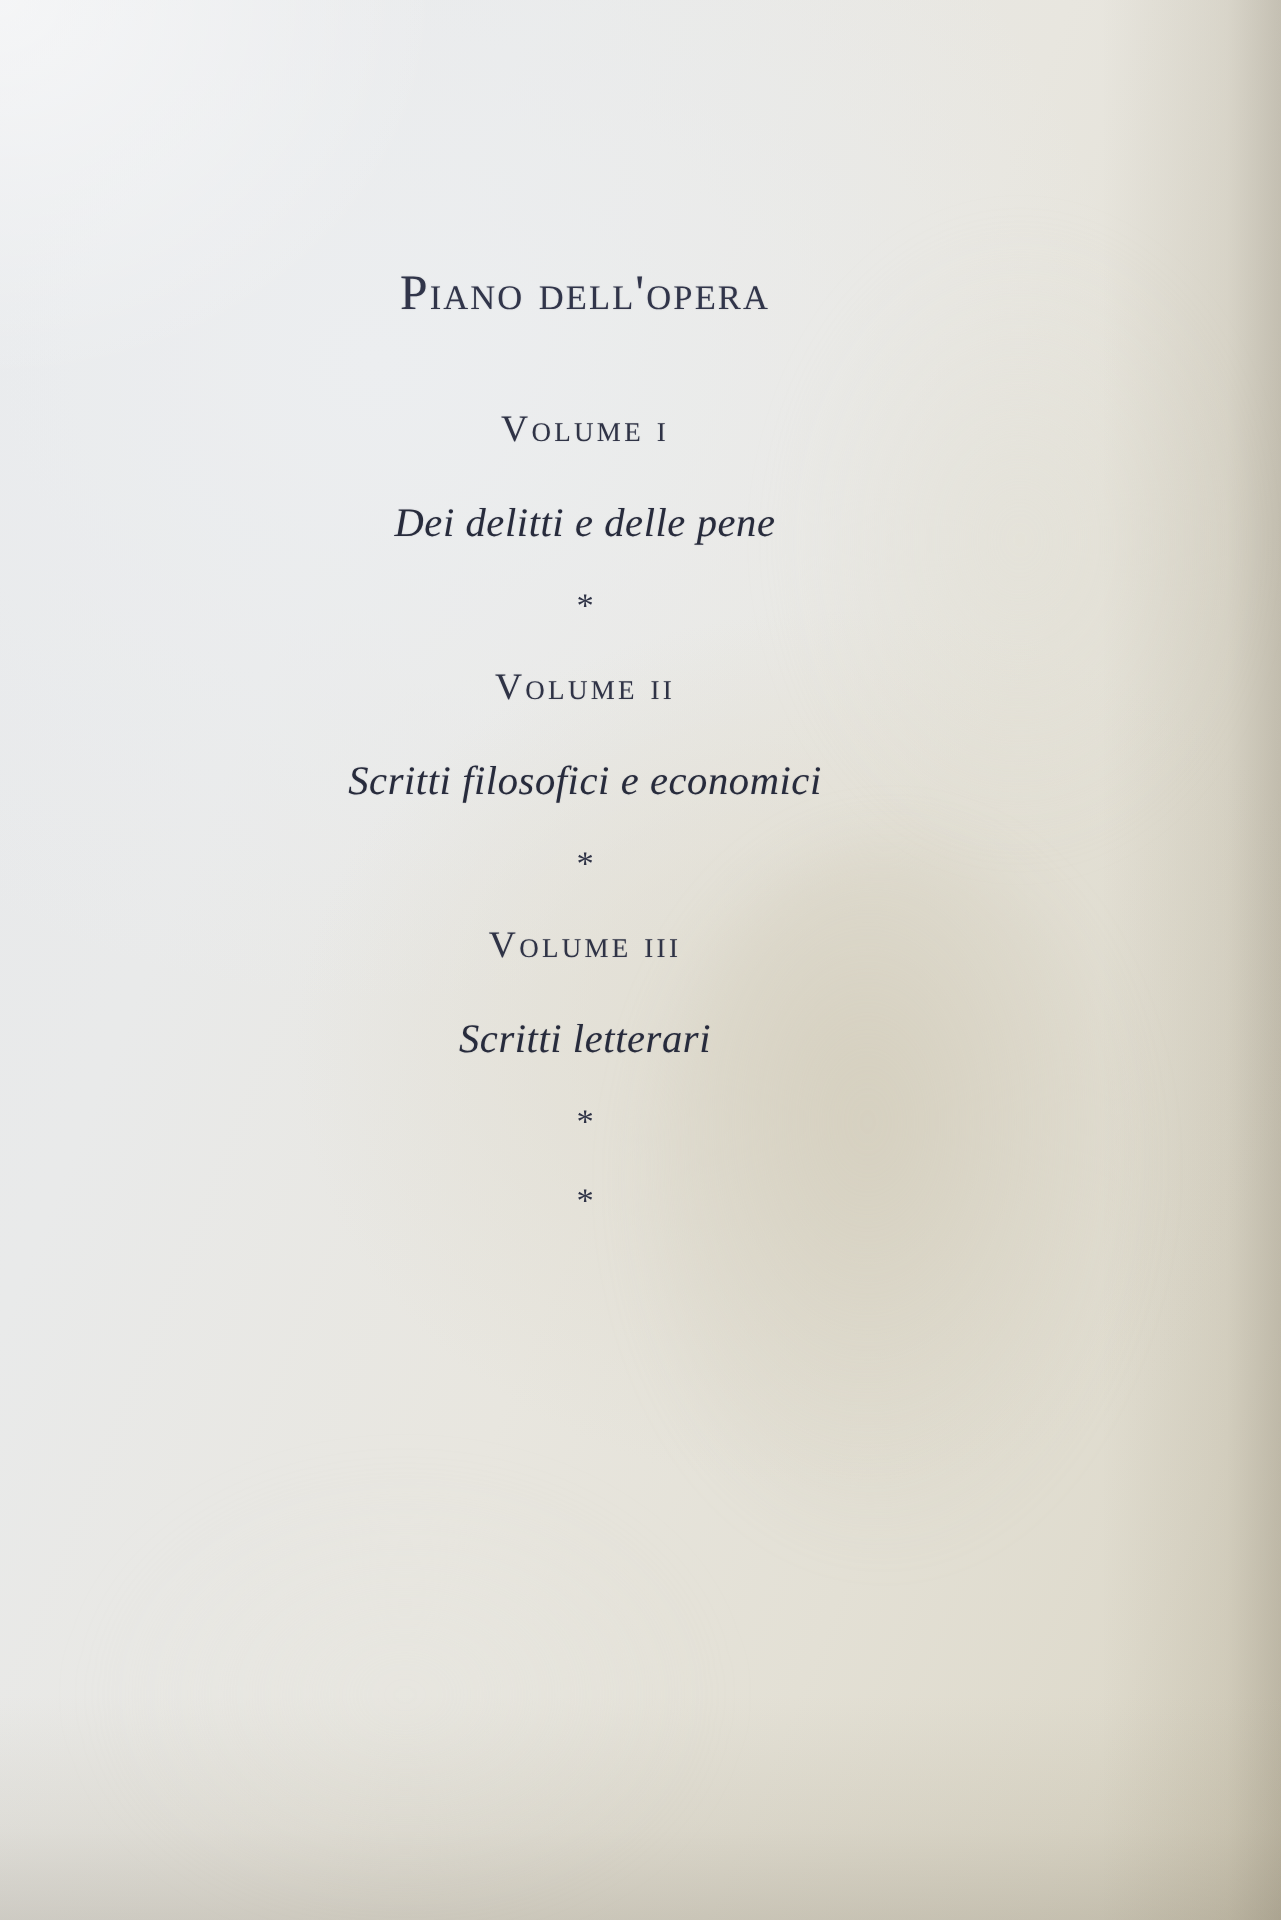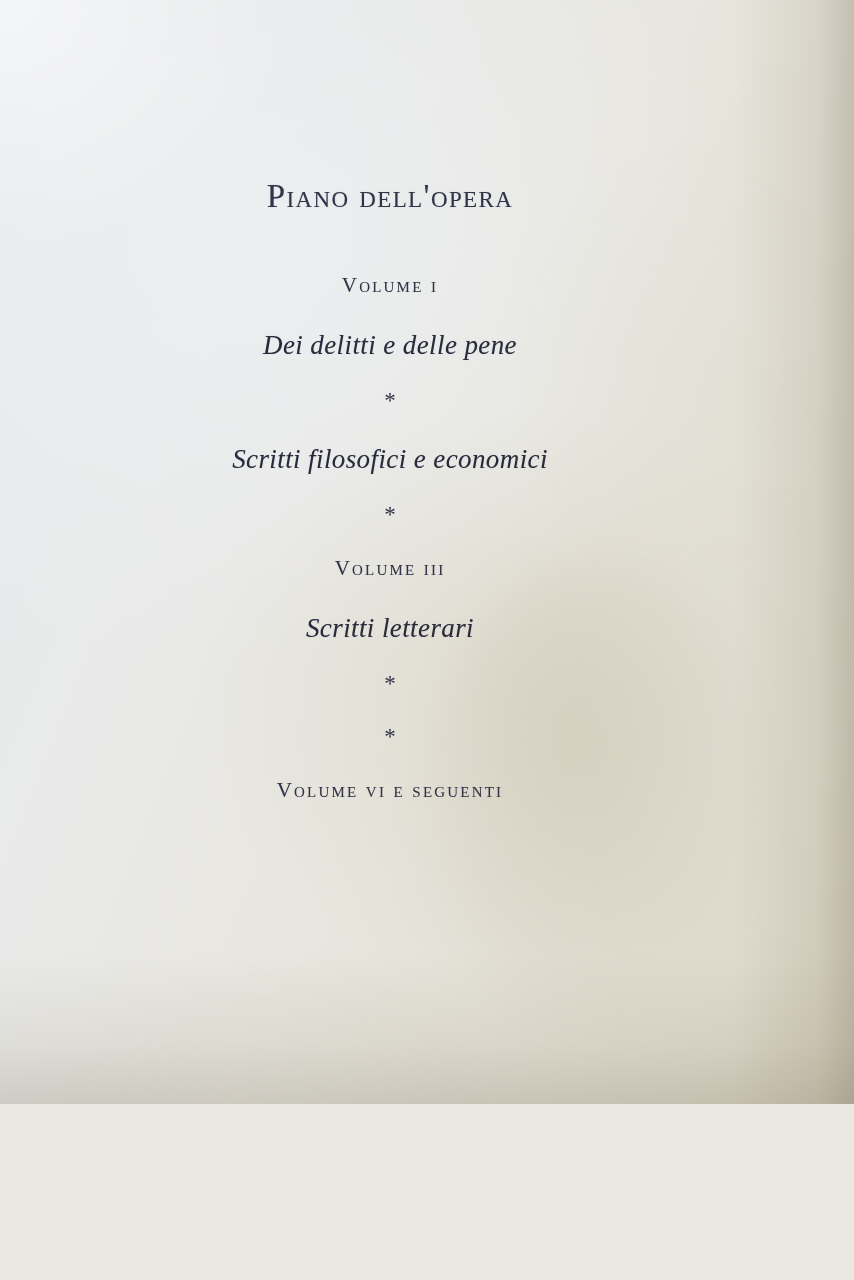--- a/index.html
+++ b/index.html
@@ -11,21 +11,21 @@
     height: 1280px;
     overflow: hidden;
     background: #e9e8e2;
     font-family: "Liberation Serif", serif;
   }
 
   
   .page {
     position: relative;
     width: 854px;
-    height: 1104px;
+    height: 1280px;
     background:
       radial-gradient(ellipse 520px 420px at 560px 700px, rgba(222,218,205,0.85) 0%, rgba(0,0,0,0) 70%),
       radial-gradient(ellipse 700px 600px at 250px 240px, #eceef0 0%, rgba(236,238,240,0) 72%),
       linear-gradient(112deg, #e7e9ec 0%, #e9eaea 26%, #e8e6df 52%, #e3e0d5 72%, #dedacc 88%, #d8d3c2 100%);
     overflow: hidden;
   }
   
   .blotch {
     position: absolute;
     border-radius: 50%;
@@ -79,21 +79,21 @@
     margin: 0 0 58px 0;
     font-family: "Liberation Serif", serif;
     font-variant: small-caps;
     text-transform: lowercase;
     text-shadow: 0 0 1px rgba(44,48,64,0.25);
   }
   .title::first-letter { text-transform: uppercase; }
 
   .entry { margin: 0; }
   .vol-label {
-    font-size: 21px;
+    font-size: 25px;
     letter-spacing: 2.2px;
     color: #2f3346;
     font-variant: small-caps;
     text-transform: lowercase;
     margin-bottom: 12px;
     text-shadow: 0 0 1px rgba(44,48,64,0.2);
   }
   .vol-label::first-letter { text-transform: uppercase; }
   .vol-title {
     font-size: 27px;
@@ -127,29 +127,29 @@
   <div class="content">
     <div class="title">PIANO DELL'OPERA</div>
 
     <div class="entry">
       <div class="vol-label">VOLUME I</div>
       <div class="vol-title">Dei delitti e delle pene</div>
     </div>
     <div class="sep">*</div>
 
     <div class="entry">
+      <div class="vol-label">VOLUME II</div>
       <div class="vol-title">Scritti filosofici e economici</div>
     </div>
     <div class="sep">*</div>
 
     <div class="entry">
       <div class="vol-label">VOLUME III</div>
       <div class="vol-title">Scritti letterari</div>
     </div>
     <div class="sep">*</div>
 
     <div class="sep">*</div>
 
     <div class="entry">
-      <div class="vol-label">VOLUME VI E SEGUENTI</div>
     </div>
   </div>
 </div>
 
 </body></html>

